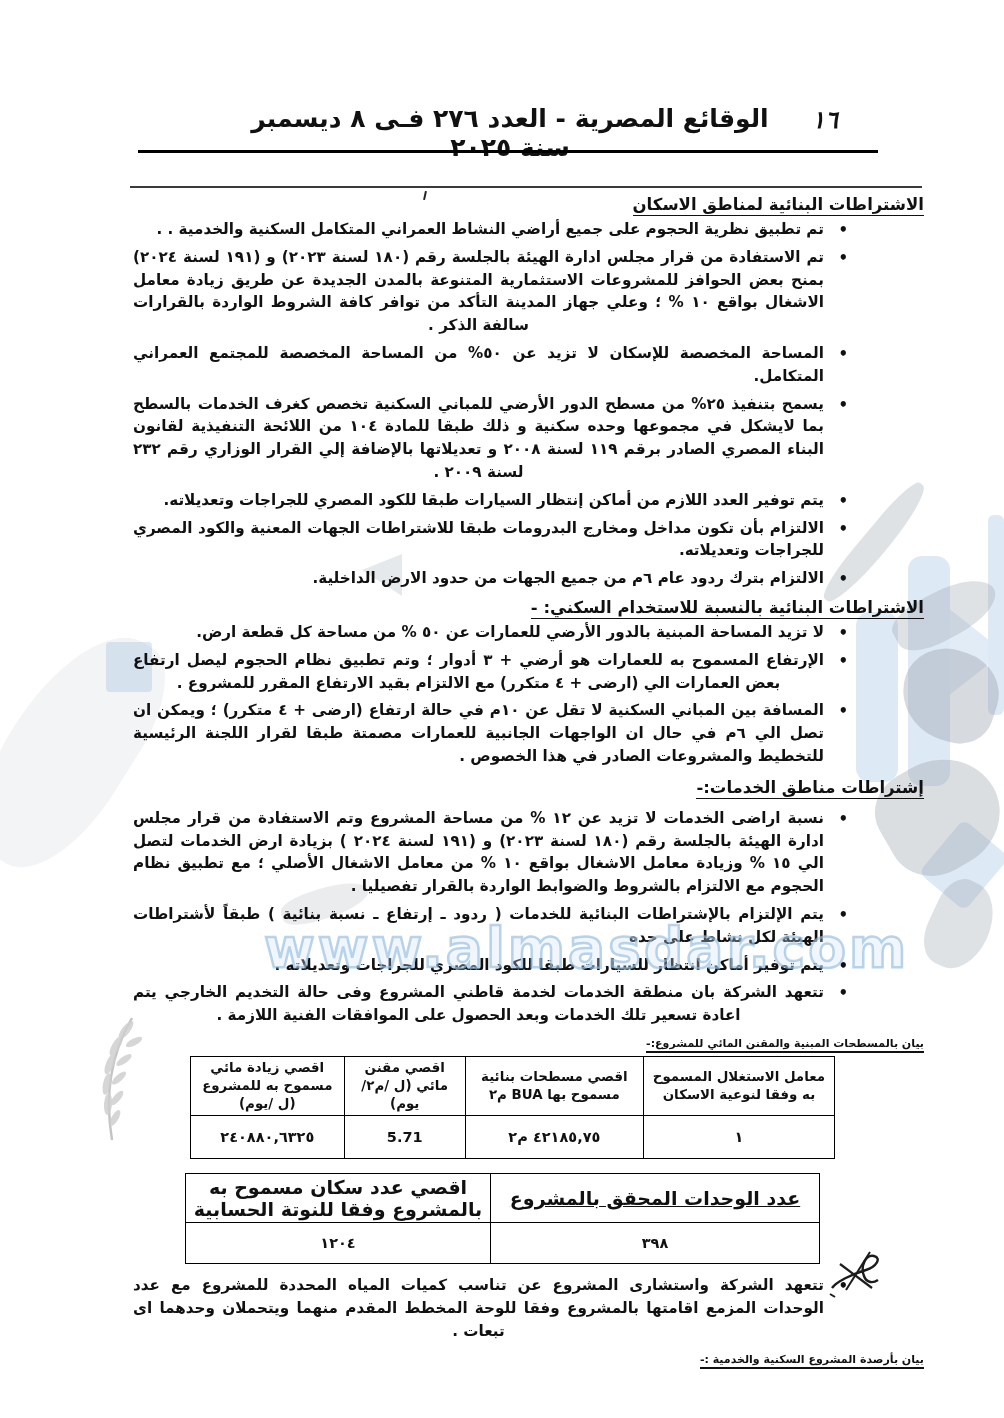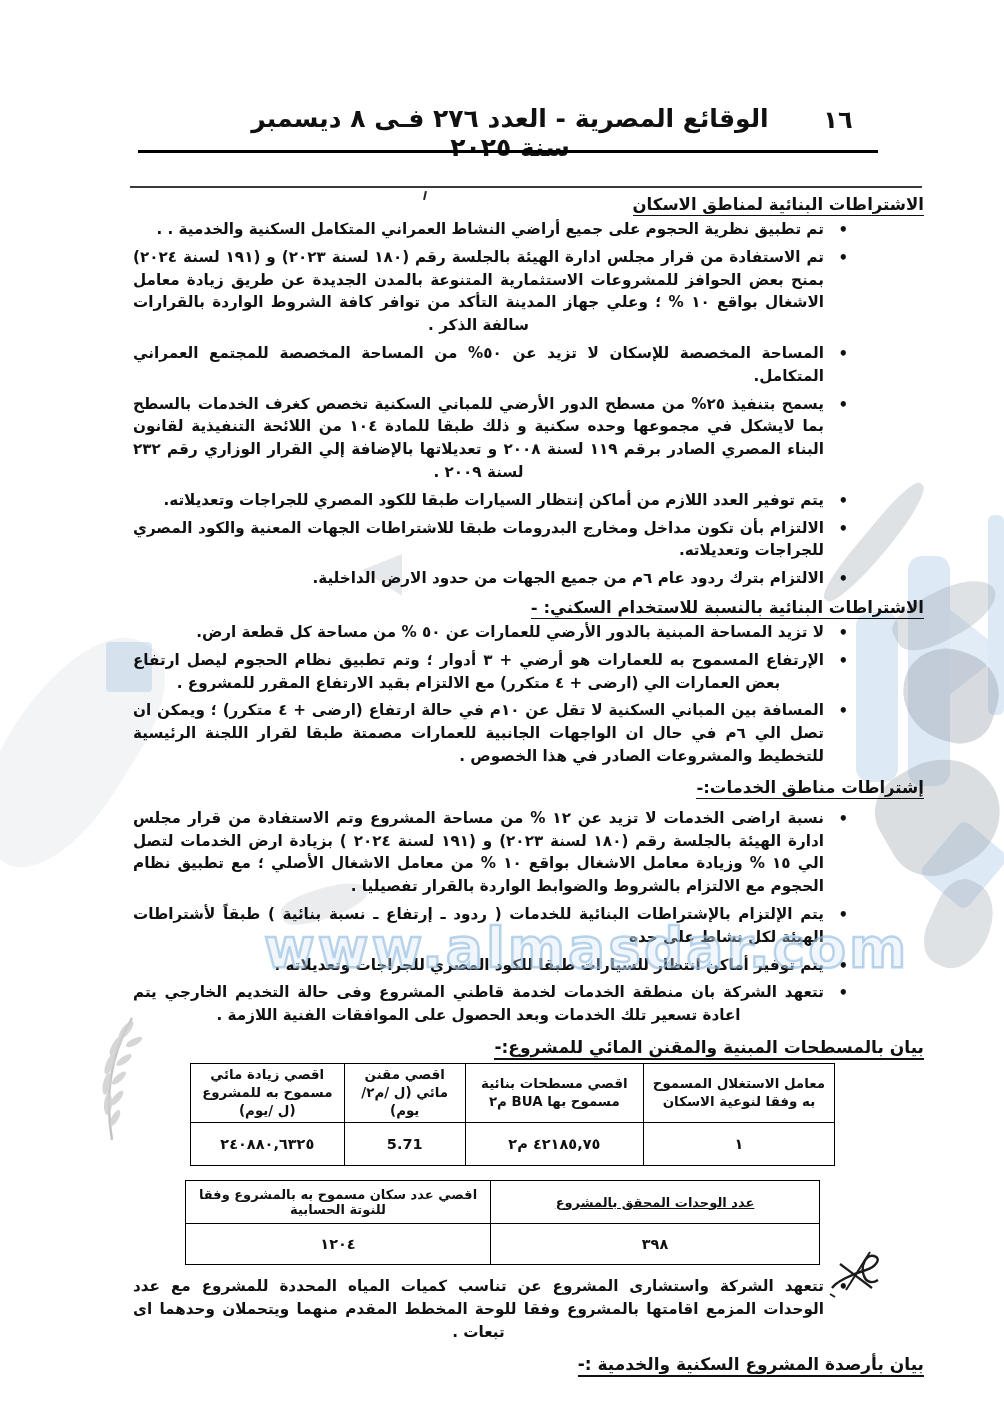--- a/index.html
+++ b/index.html
@@ -16,46 +16,46 @@
   .wm-gray{position:absolute;background:rgba(150,158,168,.30);border-radius:40% 60% 55% 45%;}
   .wm-url{
     position:absolute;left:264px;top:916px;width:520px;z-index:3;
     font-size:55px;font-weight:bold;letter-spacing:3px;white-space:nowrap;
     color:rgba(205,226,243,.30);-webkit-text-stroke:2.5px rgba(148,189,224,.65);
     font-family:"DejaVu Sans",sans-serif;pointer-events:none;
   }
   
   .masthead{position:absolute;top:104px;left:225px;width:570px;text-align:center;
     font-size:25px;font-weight:bold;direction:rtl;}
-  .pageno{position:absolute;top:106px;left:812px;width:52px;text-align:center;
-    font-size:24px;font-weight:bold;}
+  .pageno{position:absolute;top:106px;left:812px;width:52px;
+    font-size:24px;font-weight:bold;font-style:italic;}
   .rule-thick{position:absolute;top:150px;left:138px;width:740px;height:3px;background:#000;}
   .rule-thin{position:absolute;top:186px;left:130px;width:792px;height:2px;background:#3a3a3a;}
   .stray{position:absolute;top:191px;left:424px;width:2px;height:9px;background:#222;transform:rotate(12deg);}
   
   .main{position:absolute;left:133px;top:193px;width:791px;direction:rtl;z-index:2;}
   .h-line{font-size:16.5px;font-weight:bold;margin:2px 0 4px;}
   .h-line span{border-bottom:1.6px solid #111;padding-bottom:1px;}
-  .h-heavy{font-size:17px;font-weight:900;margin:10px 0 6px;letter-spacing:.2px;}
+  .h-heavy{font-size:11px;font-weight:900;margin:10px 0 6px;letter-spacing:.2px;}
   .h-heavy span{border-bottom:2px solid #111;padding-bottom:1px;}
   .bullets{padding:0 100px 0 0;margin:2px 0 0;}
   .bullet{position:relative;font-size:15.2px;font-weight:bold;line-height:1.5;
     margin:0 0 5px;text-align:justify;}
   .bullet .dot{position:absolute;right:-24px;top:1px;font-size:15px;}
   .bullet.center-last{text-align:justify;text-align-last:center;}
   .subhead{font-size:16px;font-weight:bold;margin:10px 0 8px;}
   .subhead span{border-bottom:1.6px solid #111;padding-bottom:1px;}
   
   table{border-collapse:collapse;direction:rtl;font-weight:bold;color:#111;}
   th,td{border:1.5px solid #000;text-align:center;vertical-align:middle;padding:2px 4px;}
   .t1{width:645px;margin:6px 89px 14px 0;}
   .t1 th{font-size:13.4px;height:50px;line-height:1.35;}
   .t1 td{font-size:14.5px;height:38px;}
   .t2{width:635px;margin:6px 104px 10px 0;}
-  .t2 th{font-size:13px;height:38px;text-align:center;}
+  .t2 th{font-size:19px;height:38px;text-align:center;}
   .t2 td{font-size:14.5px;height:36px;}
   
   .laurel{position:absolute;left:82px;top:1012px;z-index:1;}
   .sig{position:absolute;left:826px;top:1244px;z-index:3;}
 </style>
 </head>
 <body>
 
 <div class="layer wm">
   <div class="wm-bar" style="left:856px;top:612px;width:42px;height:170px;"></div>

